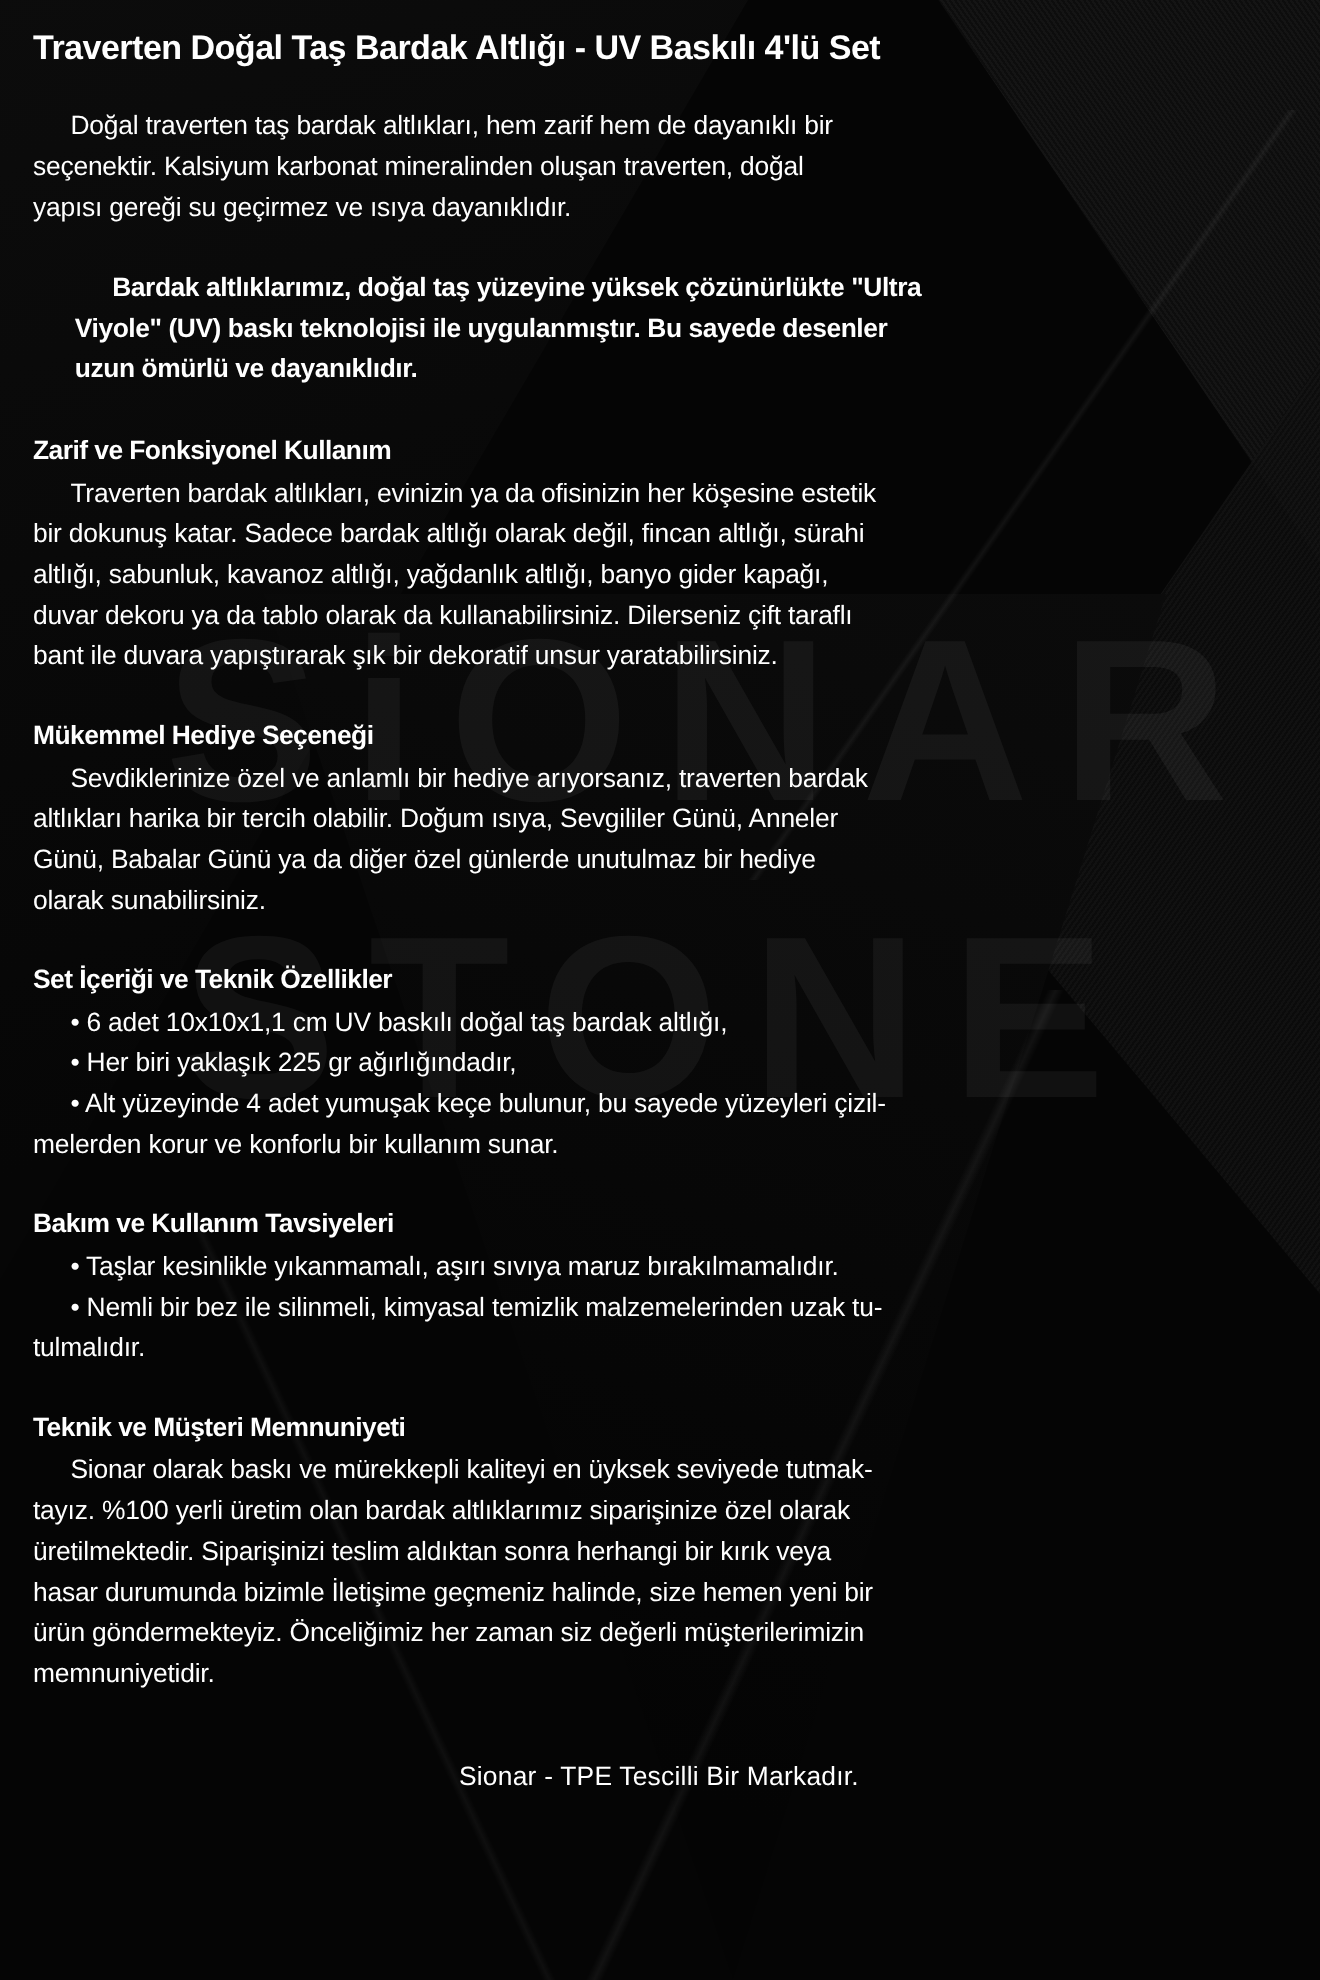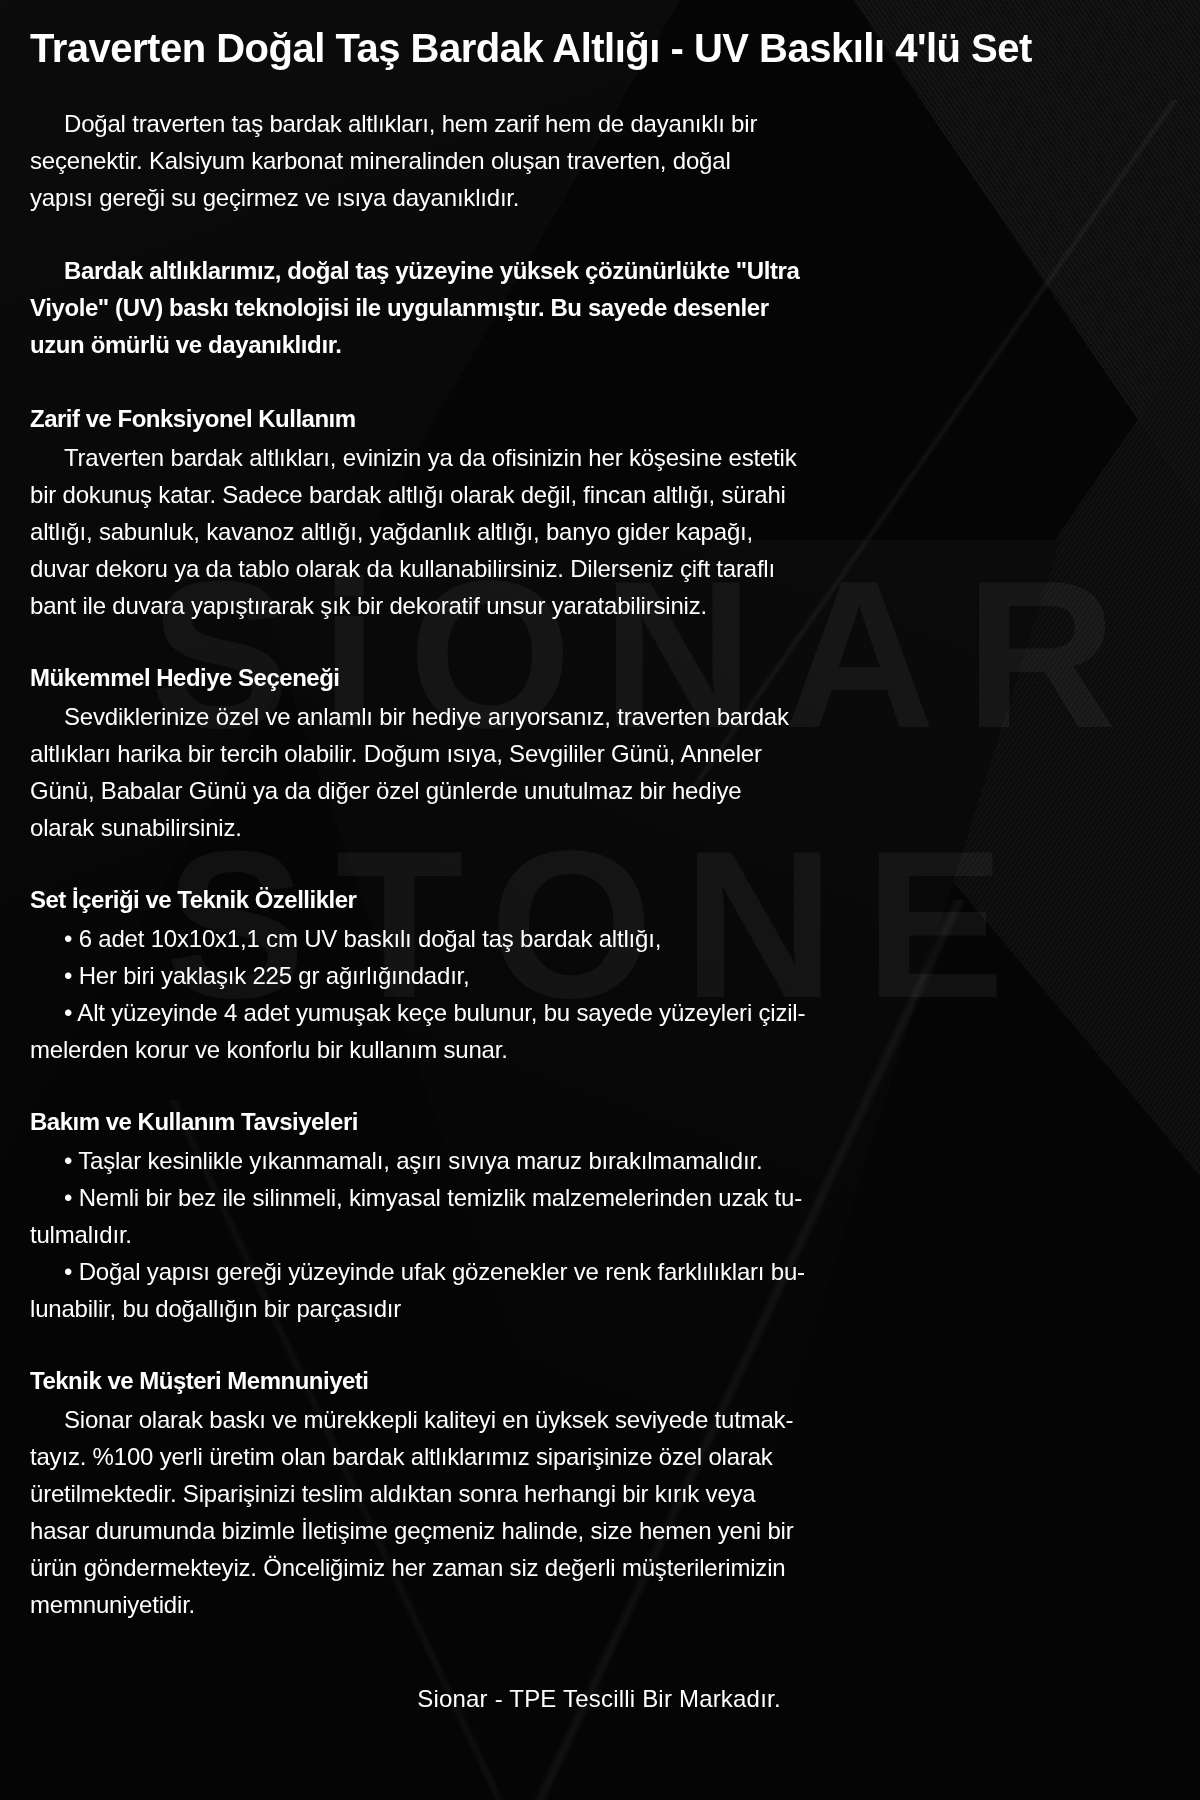--- a/index.html
+++ b/index.html
@@ -54,31 +54,31 @@
     font-weight:bold;letter-spacing:30px;line-height:270px;
     font-size:210px;color:rgba(255,255,255,0.05);
     user-select:none;white-space:pre-line;text-align:center;
   }
   
   .content{
     position:relative;z-index:2;
     padding:26px 32px 0 30px;
   }
   .title{
-    font-size:40px;font-weight:bold;letter-spacing:-0.5px;
+    font-size:31px;font-weight:bold;letter-spacing:-0.5px;
     margin:0 0 34px 0;
   }
   .body{
     font-size:24px;line-height:37px;margin:0;
     white-space:pre-line;text-indent:34px;
     font-weight:normal;letter-spacing:-0.2px;
   }
   .body.bold{font-weight:bold;letter-spacing:-0.4px;}
   .intro{margin-bottom:36px;}
-  .uv{margin-bottom:42px;}
+  .uv{margin-bottom:42px;margin-left:38px;}
   .sec-head{
     font-size:24px;font-weight:bold;letter-spacing:-0.5px;
     margin:40px 0 6px 0;
   }
   .sec-head:first-of-type{margin-top:0;}
   .footer{
     position:relative;z-index:2;
     margin-top:62px;text-align:center;
     font-size:24px;letter-spacing:0.2px;
   }
@@ -129,22 +129,20 @@
     <h2 class="sec-head">Set İçeriği ve Teknik Özellikler</h2>
     <p class="body">• 6 adet 10x10x1,1 cm UV baskılı doğal taş bardak altlığı,</p>
     <p class="body">• Her biri yaklaşık 225 gr ağırlığındadır,</p>
     <p class="body">• Alt yüzeyinde 4 adet yumuşak keçe bulunur, bu sayede yüzeyleri çizil-
 melerden korur ve konforlu bir kullanım sunar.</p>
 
     <h2 class="sec-head">Bakım ve Kullanım Tavsiyeleri</h2>
     <p class="body">• Taşlar kesinlikle yıkanmamalı, aşırı sıvıya maruz bırakılmamalıdır.</p>
     <p class="body">• Nemli bir bez ile silinmeli, kimyasal temizlik malzemelerinden uzak tu-
 tulmalıdır.</p>
-    <p class="body">• Doğal yapısı gereği yüzeyinde ufak gözenekler ve renk farklılıkları bu-
-lunabilir, bu doğallığın bir parçasıdır</p>
 
     <h2 class="sec-head">Teknik ve Müşteri Memnuniyeti</h2>
     <p class="body">Sionar olarak baskı ve mürekkepli kaliteyi en üyksek seviyede tutmak-
 tayız. %100 yerli üretim olan bardak altlıklarımız siparişinize özel olarak
 üretilmektedir. Siparişinizi teslim aldıktan sonra herhangi bir kırık veya
 hasar durumunda bizimle İletişime geçmeniz halinde, size hemen yeni bir
 ürün göndermekteyiz. Önceliğimiz her zaman siz değerli müşterilerimizin
 memnuniyetidir.</p>
 
     <div class="footer">Sionar - TPE Tescilli Bir Markadır.</div>

